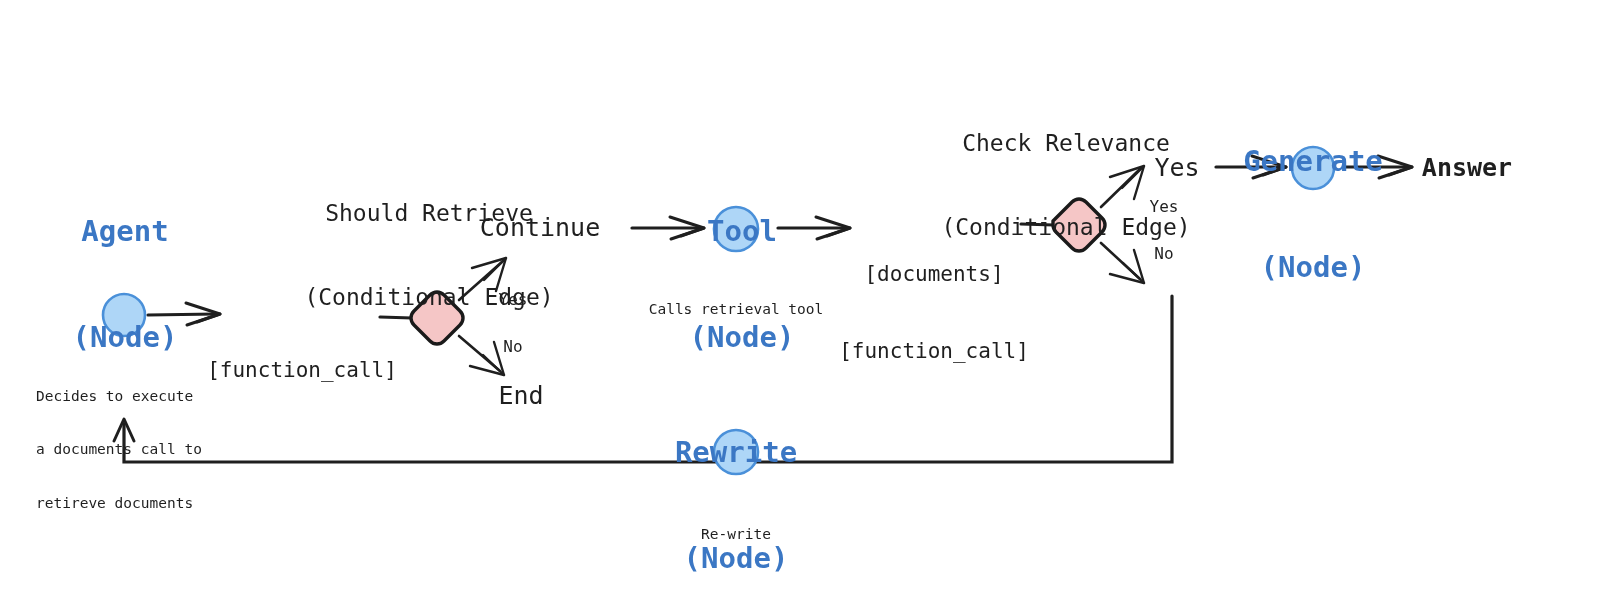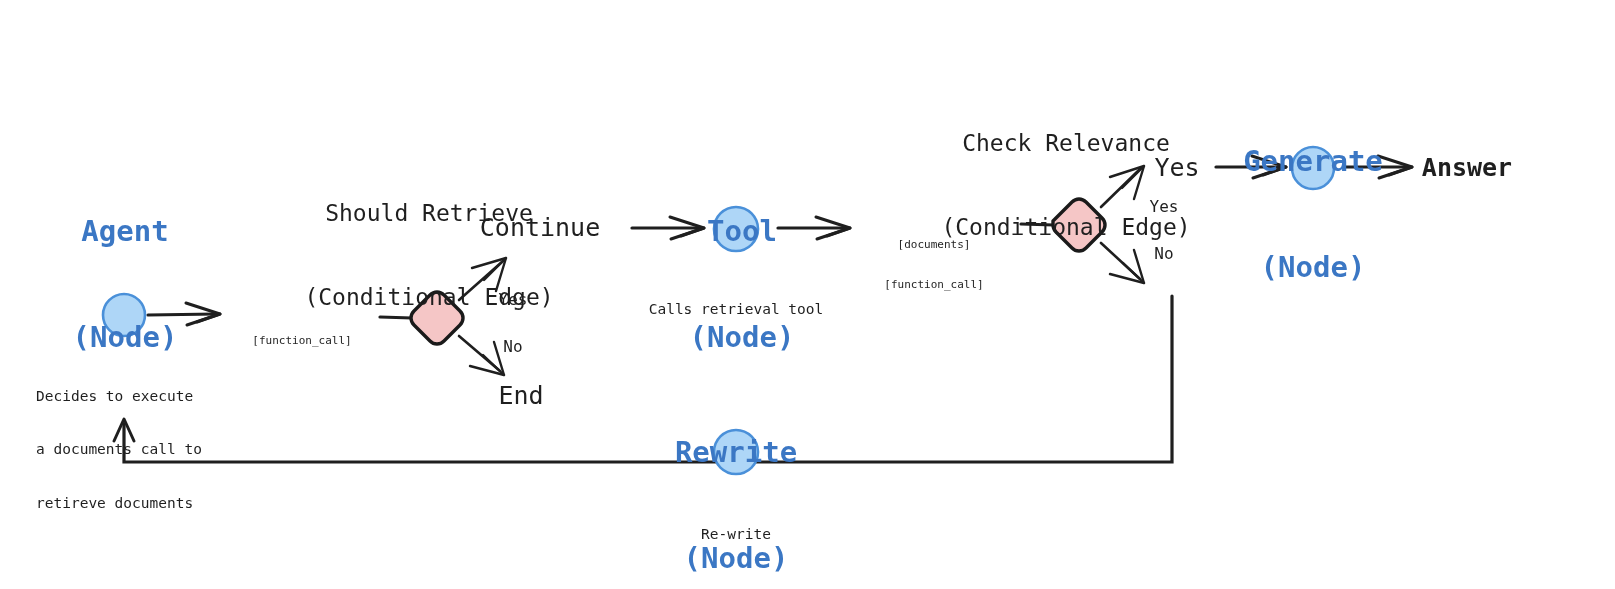--- a/index.html
+++ b/index.html
@@ -54,21 +54,21 @@
     font-size: 16px;
     font-weight: 400;
   }
   .caption {
     color: #1f1f1f;
     font-size: 14.5px;
     font-weight: 400;
   }
   .token-label {
     color: #1f1f1f;
-    font-size: 11px;
+    font-size: 21px;
     font-weight: 400;
   }
 </style>
 </head>
 <body>
 
 <div id="canvas">
 
   <svg id="diagram-svg" viewBox="0 0 1615 589">
     <defs>

